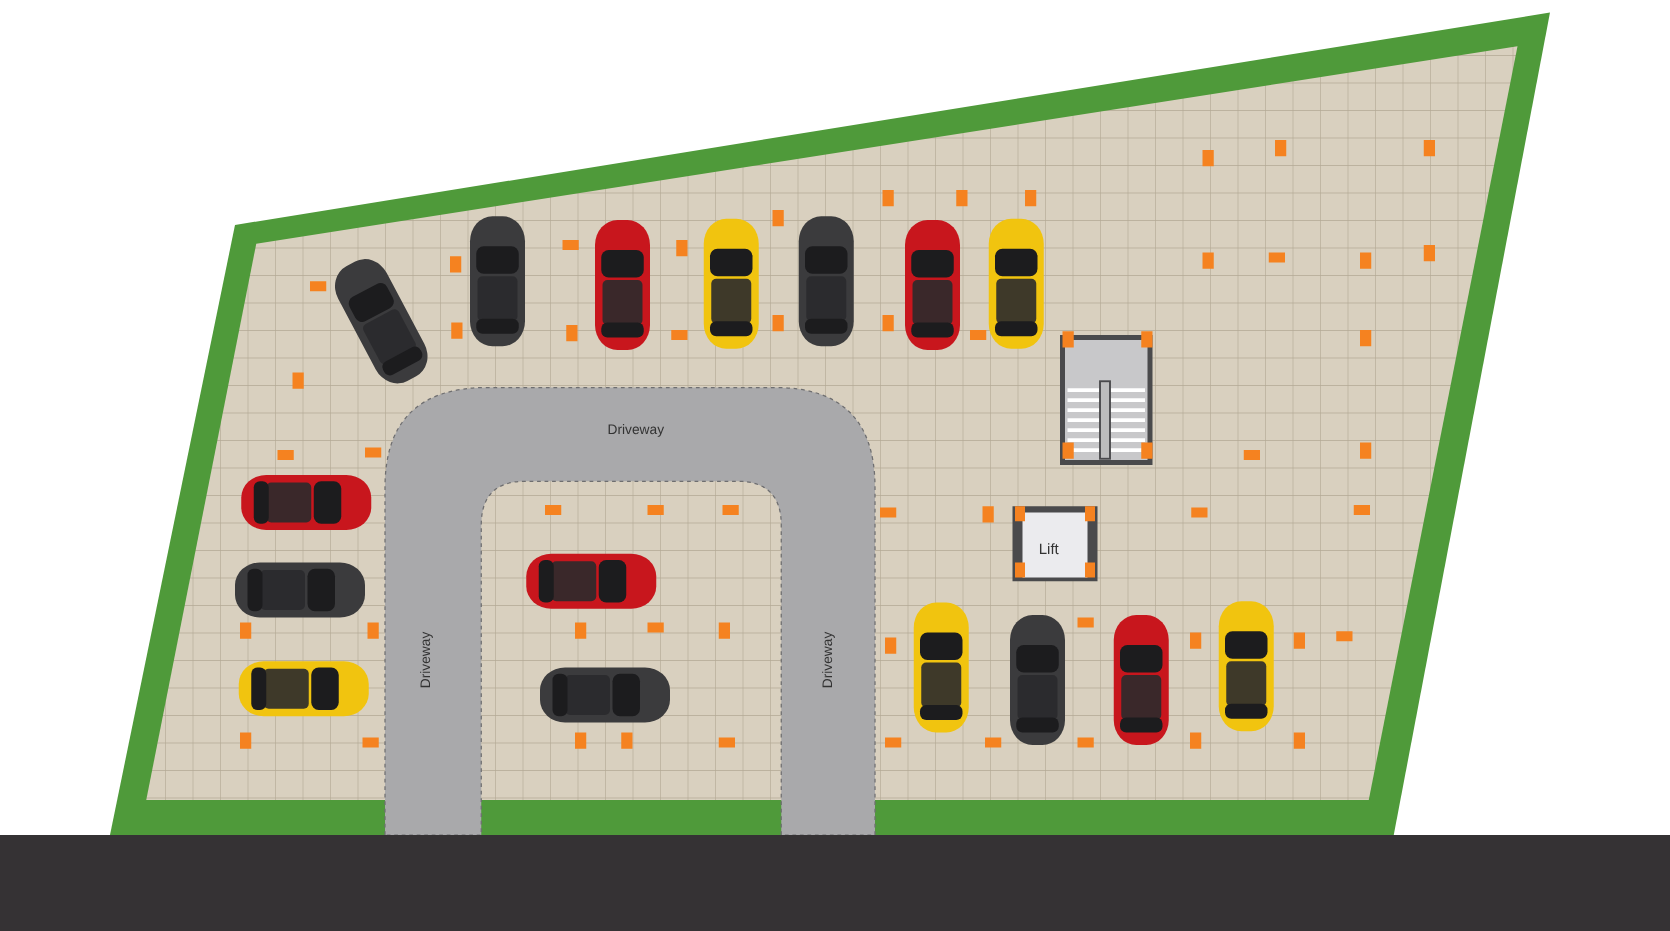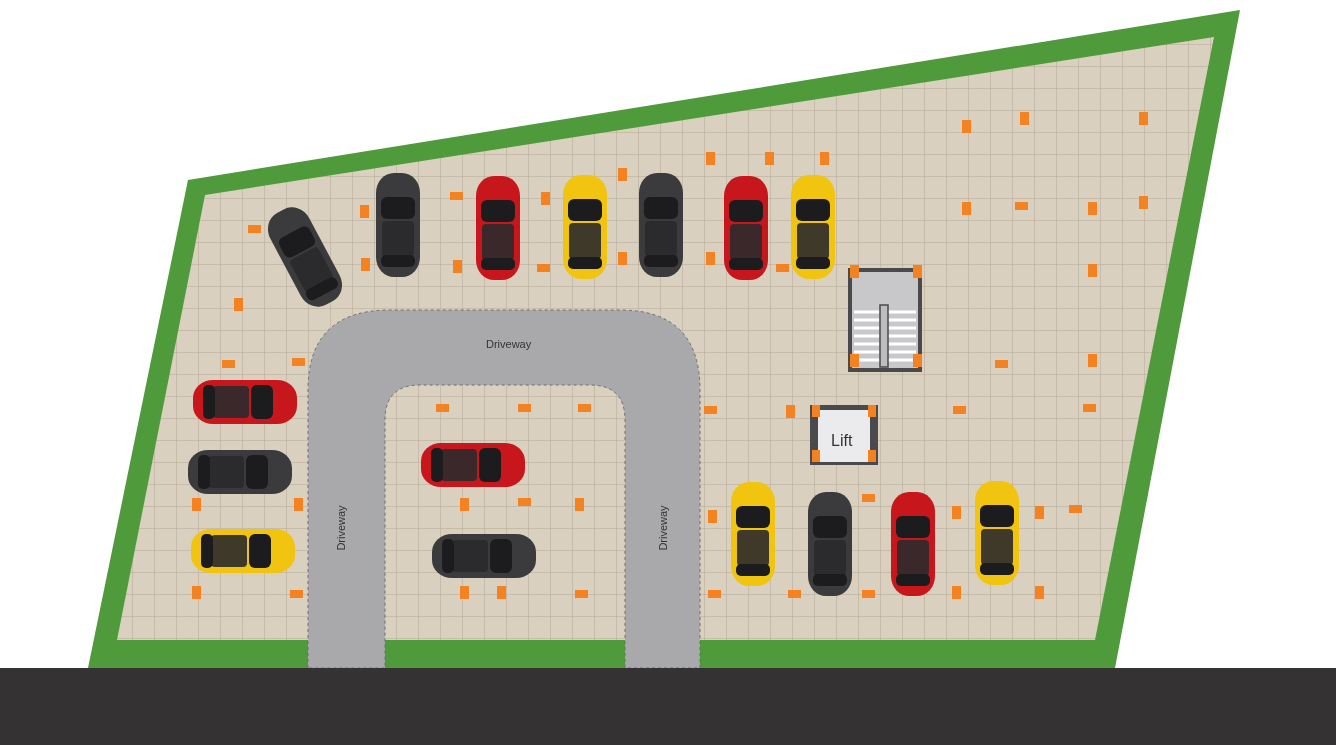--- a/index.html
+++ b/index.html
@@ -166,13 +166,13 @@
   <g style="color:#f1c40f" transform="translate(997,533)">
       <use href="#car"></use>
     </g>
 </svg>
 
 <div class="road"></div>
 
 <div class="label" style="left:486px;top:338px;">Driveway</div>
 <div class="label" style="left:318px;top:522px;transform:rotate(-90deg);">Driveway</div>
 <div class="label" style="left:640px;top:522px;transform:rotate(-90deg);">Driveway</div>
-<div class="label" style="left:831px;top:432px;font-size:16px;">Lift</div>
+<div class="label" style="left:831px;top:432px;font-size:12px;">Lift</div>
 
 </body></html>

